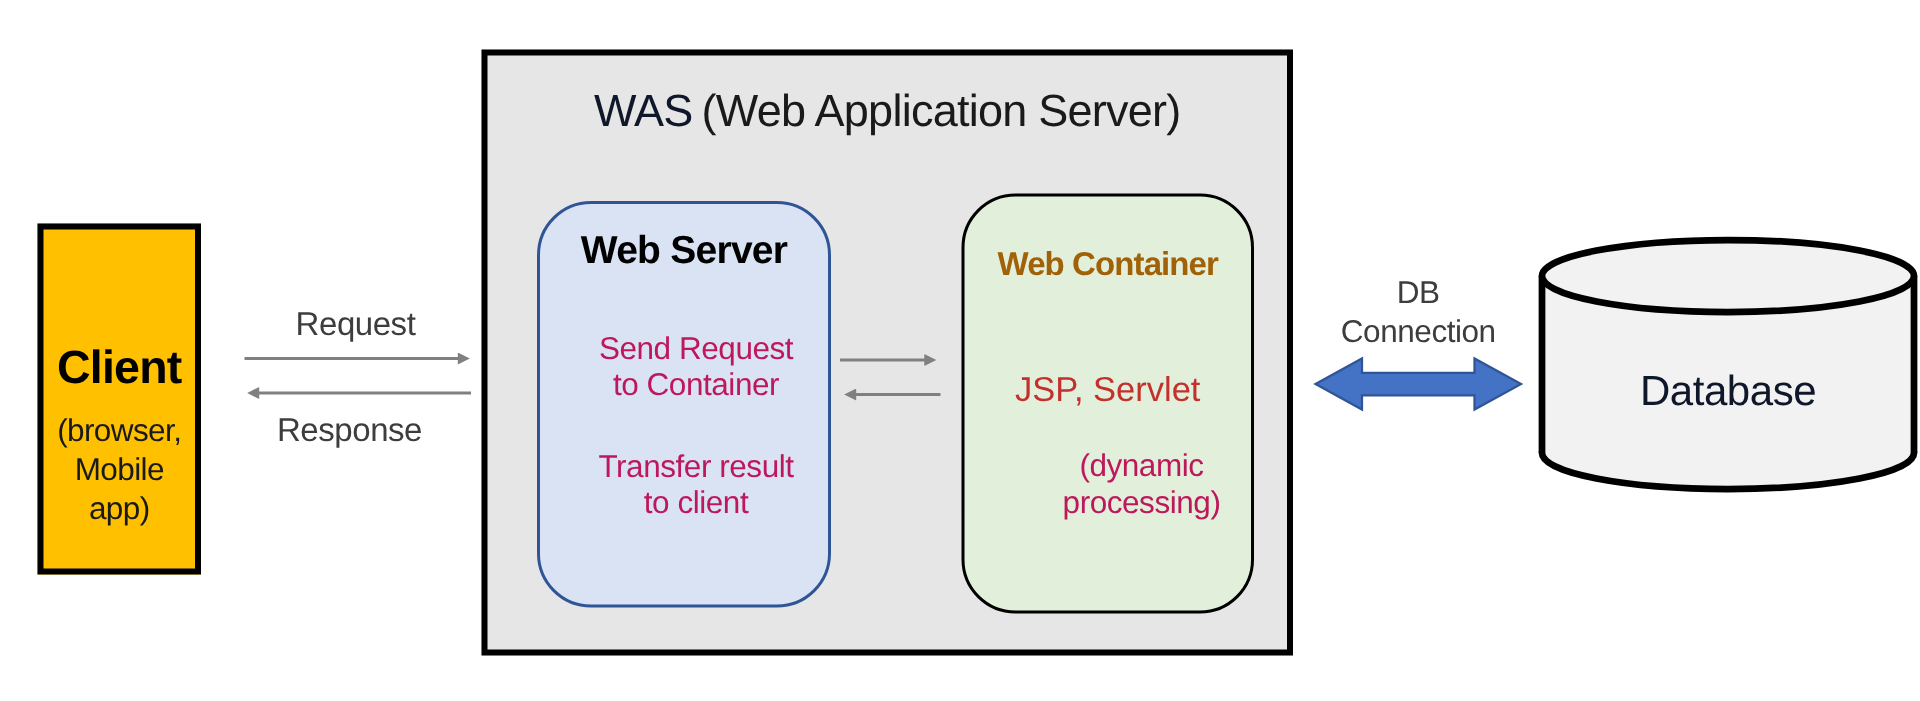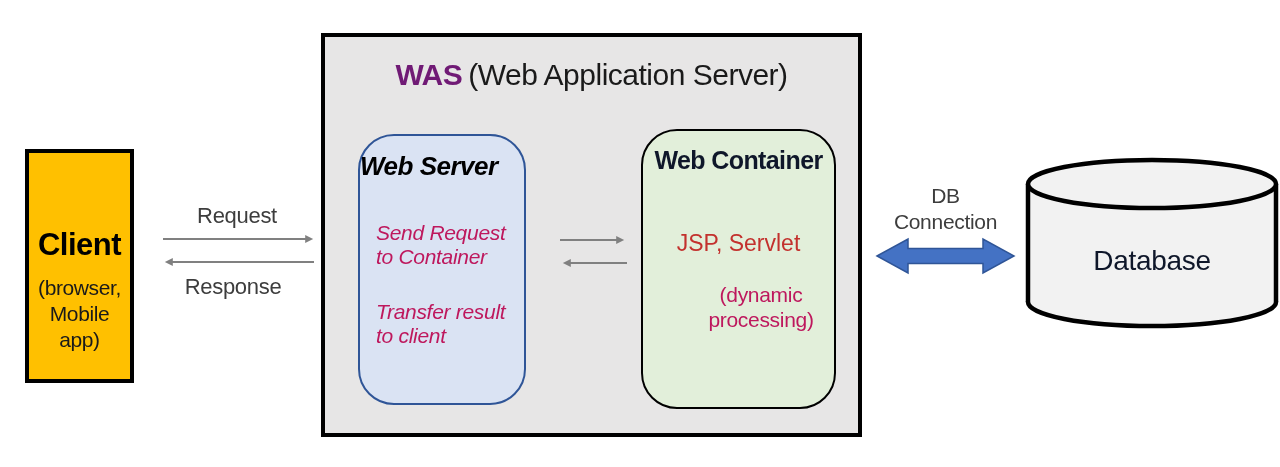--- a/index.html
+++ b/index.html
@@ -67,33 +67,32 @@
   .was-title {
     position: absolute;
     left: 0; top: 19px;
     width: 100%;
     text-align: center;
     font-size: 30px;
     color: #1a1a1a;
     line-height: 38px;
     letter-spacing: -0.5px;
   }
-  .was-title .bold { font-weight: 700; color: #701a75; }
+  .was-title .bold { font-weight: 400; color: #0f172a; }
   .was-title .paren { margin-left: 6px; }
 
   
   .webserver {
     position: absolute;
     left: 33px; top: 97px;          
-    width: 168px; height: 271px;
+    width: 196px; height: 271px;
     background: #DAE3F3;
     border: 2.5px solid #2F5597;
     border-radius: 36px;
-    text-align: left;
-    font-style: italic;
+    text-align: center;
   }
   .ws-title {
     margin-top: 15px;
     font-size: 26px;
     font-weight: 700;
     color: #000;
     line-height: 30px;
     letter-spacing: -0.5px;
   }
   .box-body {
@@ -110,24 +109,24 @@
   .webcontainer {
     position: absolute;
     left: 316px; top: 92px;         
     width: 195px; height: 280px;
     background: #E2EFDA;
     border: 2.5px solid #000;
     border-radius: 36px;
     text-align: center;
   }
   .wc-title {
-    margin-top: 14px;
-    font-size: 25px;
+    margin-top: 30px;
+    font-size: 22px;
     font-weight: 700;
-    color: #0f172a;
+    color: #a16207;
     line-height: 30px;
     letter-spacing: -0.6px;
   }
   .wc-highlight {
     margin-top: 55px;
     font-size: 23px;
     color: #C3312D;
     line-height: 26px;
   }
   .wc-body { margin-top: 26px; font-size: 21px; line-height: 25px; padding-left: 29px; }

